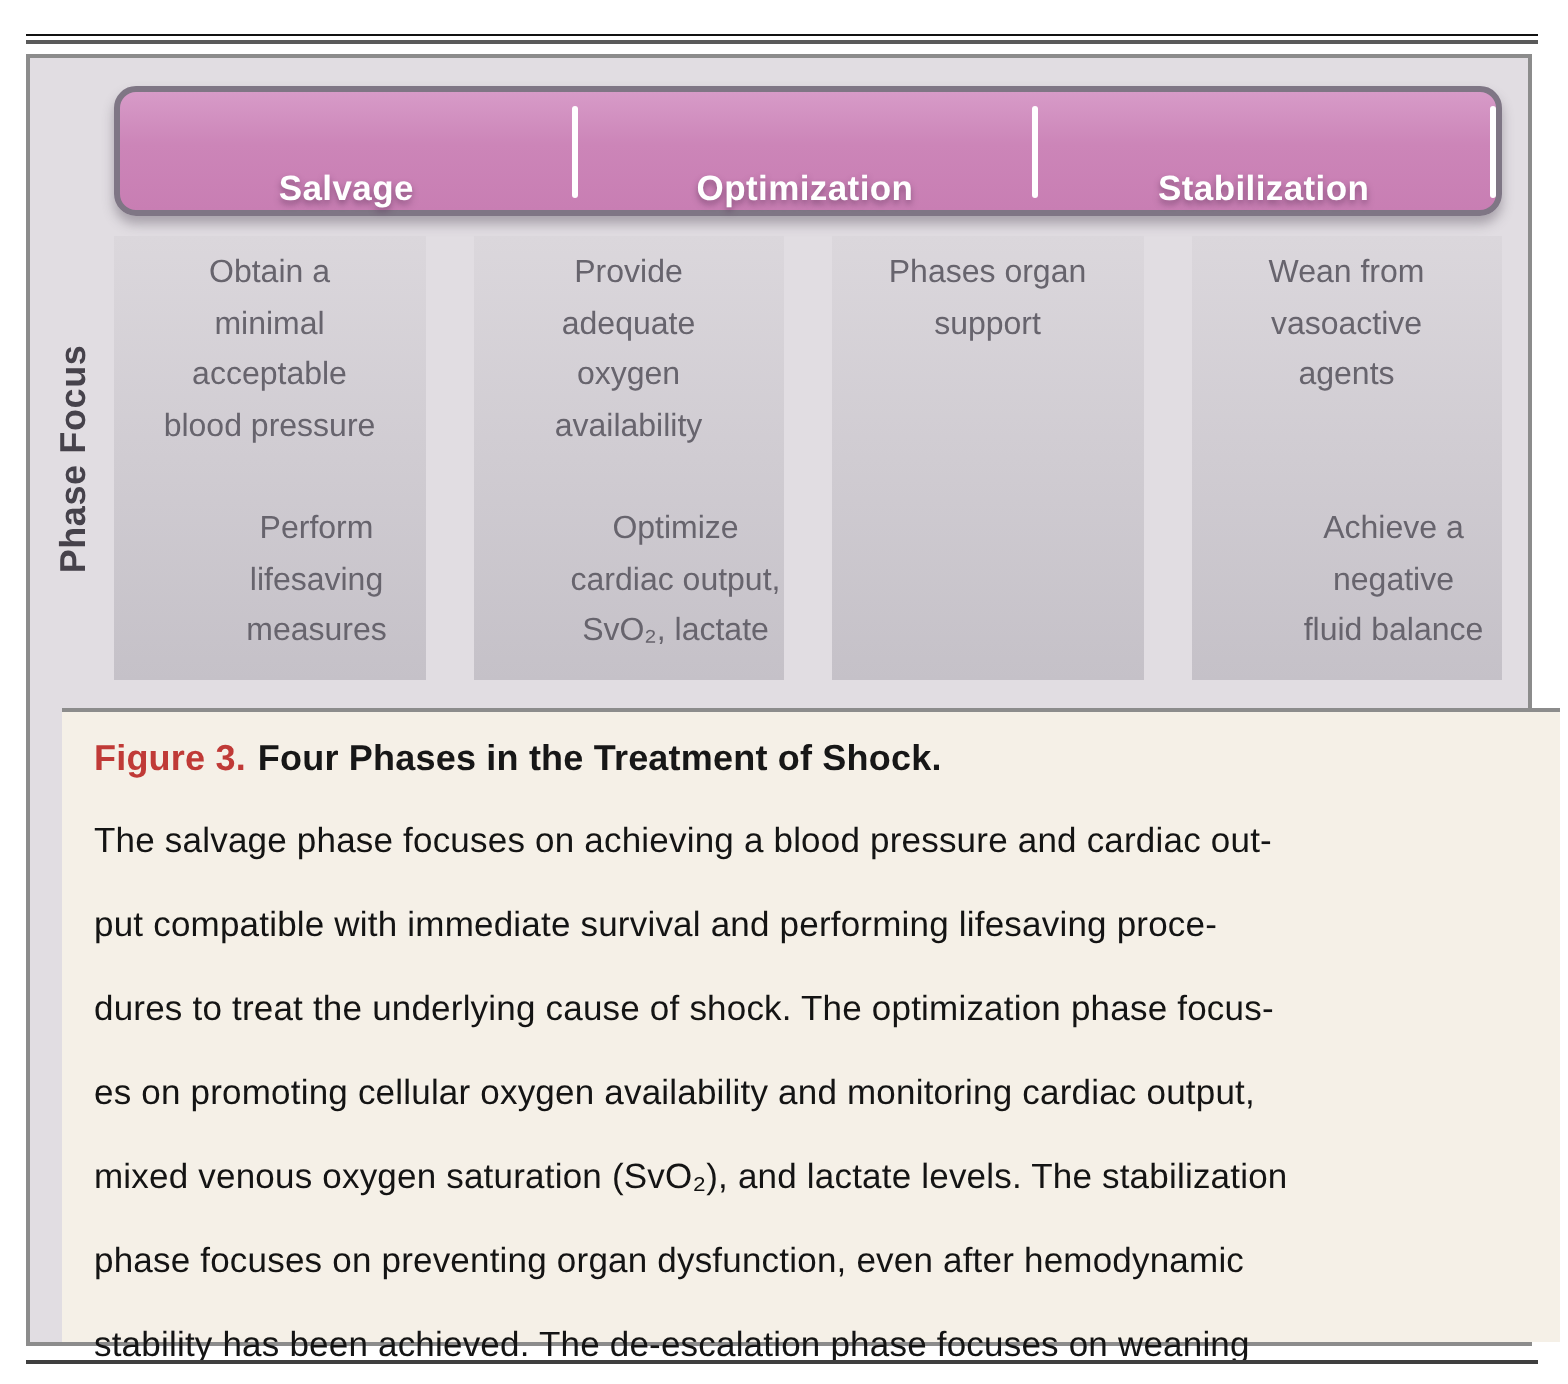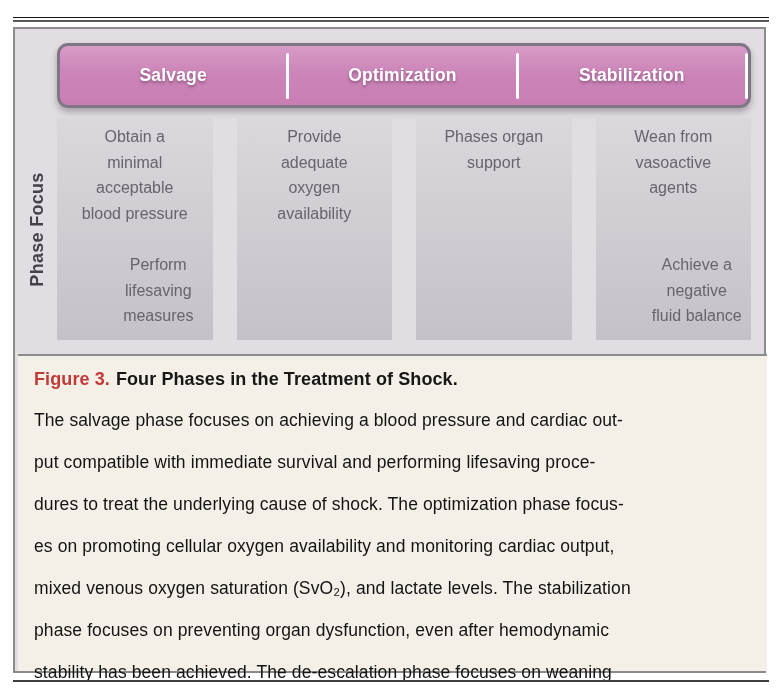--- a/index.html
+++ b/index.html
@@ -23,35 +23,35 @@
   .phase-focus { position:absolute; left:0; top:89px; width:44px; height:222px;
                  display:flex; align-items:center; justify-content:center; }
   .phase-focus span { transform:rotate(-90deg); white-space:nowrap; font-weight:bold;
                       font-size:18px; color:#46424b; letter-spacing:.3px; }
 
   .header-bar { position:absolute; left:42px; right:13px; top:14px; height:65px;
                 background:linear-gradient(180deg,#d79bc8 0%, #cc85b8 45%, #c87eb3 100%);
                 border:3px solid #7f7685; border-radius:11px;
                 box-shadow:0 4px 6px rgba(100,90,105,.45);
                 display:flex; align-items:stretch; }
-  .header-cell { flex:1; display:flex; align-items:center; justify-content:center; }
+  .header-cell { flex:1; display:flex; align-items:flex-end; justify-content:center; }
   .header-cell span { color:#fff; font-weight:bold; font-size:17.5px; letter-spacing:.2px;
                       text-shadow:0 2px 3px rgba(90,50,85,.55); }
   .header-sep { width:3px; background:#fff; align-self:center; height:46px; border-radius:2px; }
 
   .columns { position:absolute; left:42px; right:13px; top:89px; height:222px;
              display:flex; gap:24px; }
   .col { flex:1; position:relative; background:linear-gradient(180deg,#dbd7dc 0%, #c5c1c8 100%);
          text-align:center; }
   .col p { white-space:pre-line; color:#67646d; font-size:16px; line-height:25.5px; }
   .focus1 { position:absolute; top:6px; left:0; right:0; }
   .focus2 { position:absolute; top:134px; left:0; right:0;padding-left:47px; }
 
   
-  .caption { position:absolute; left:3px; top:325px; width:100%; height:317px;
+  .caption { position:absolute; left:16px; top:325px; width:100%; height:317px;
              background:#f5f0e7; border-top:2px solid #8c8c8c; padding:13px 26px 0 16px; }
   .caption-title { font-size:18px; font-weight:bold; color:#171717; margin-bottom:9px; letter-spacing:.1px; }
   .caption-title .fig-label { color:#c03a37; margin-right:6px; }
   .caption-body { white-space:pre-line; font-size:17.5px; line-height:42px; color:#141414; letter-spacing:.1px; }
 </style>
 </head>
 <body>
 
 <div class="page">
 
@@ -89,20 +89,23 @@
 blood pressure</p>
           <p class="focus2">Perform
 lifesaving
 measures</p>
         </div>
         <div class="col">
           <p class="focus1">Provide
 adequate
 oxygen
 availability</p>
+          <p class="focus2">Optimize
+cardiac output,
+SvO₂, lactate</p>
         </div>
         <div class="col">
           <p class="focus1">Phases organ
 support</p>
         </div>
         <div class="col">
           <p class="focus1">Wean from
 vasoactive
 agents</p>
           <p class="focus2">Achieve a

